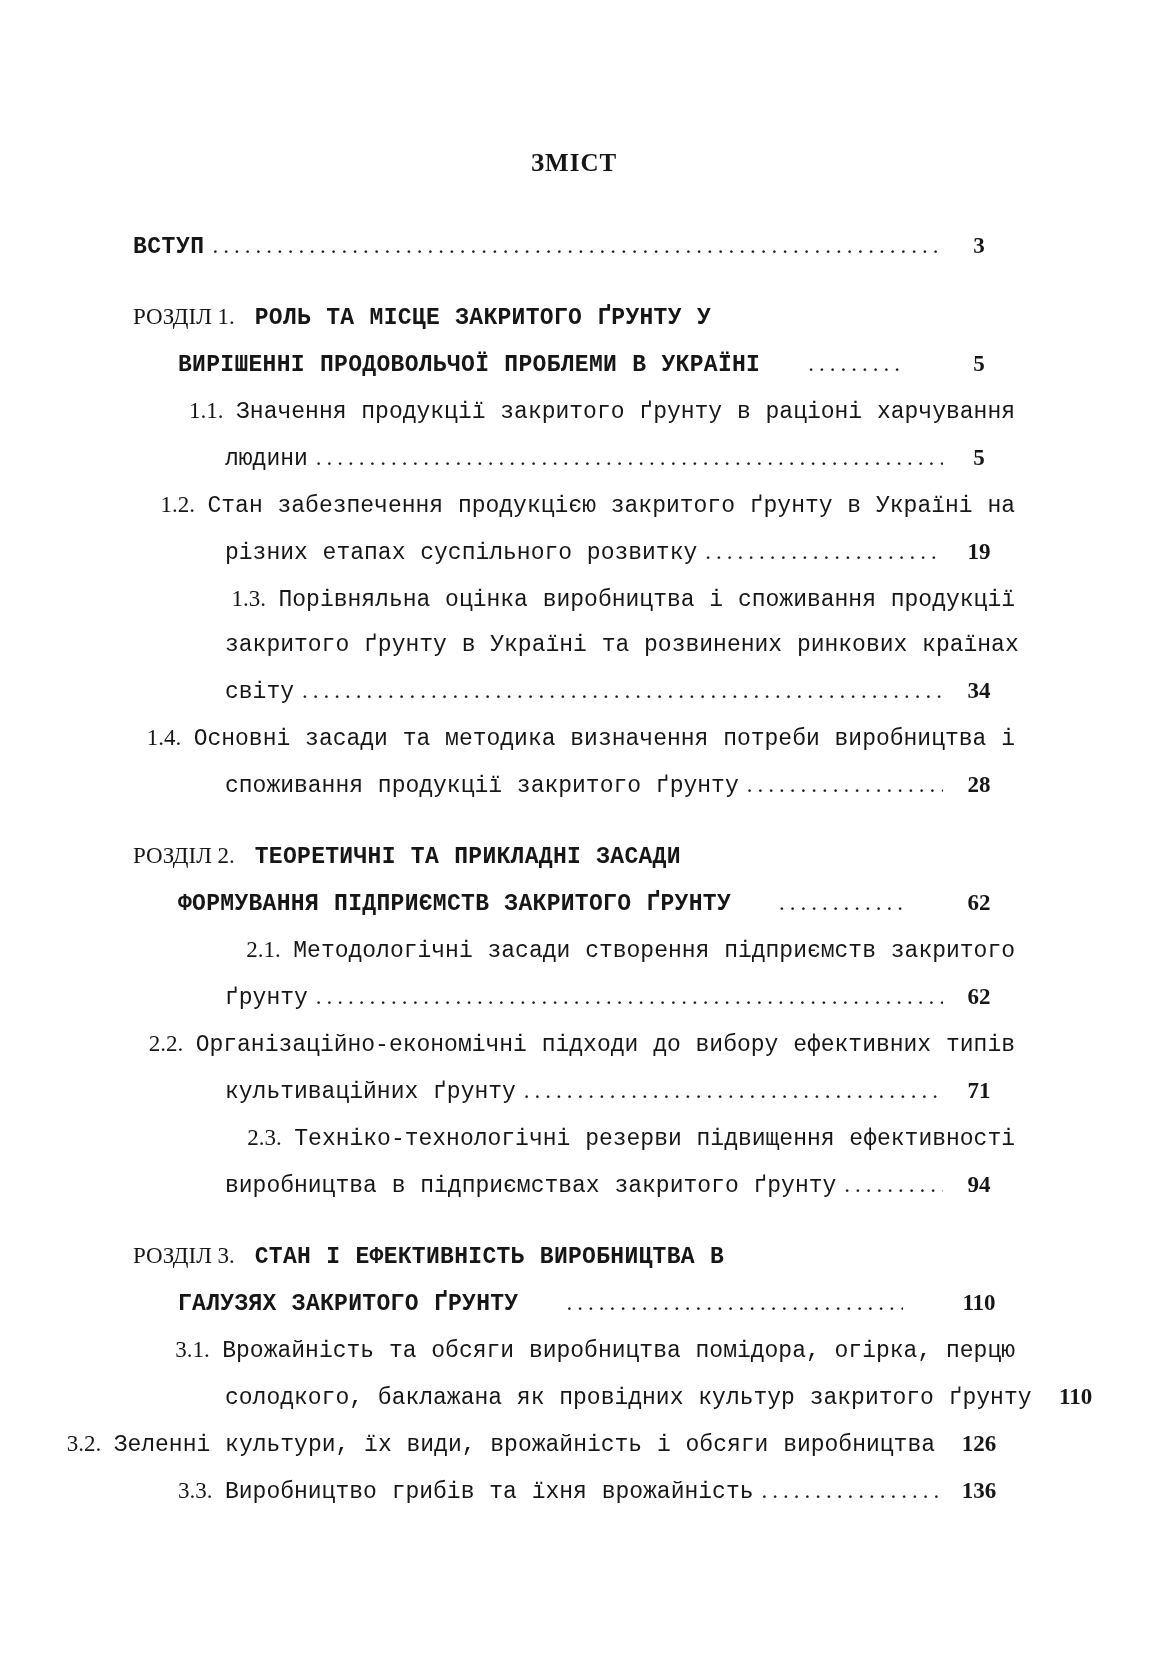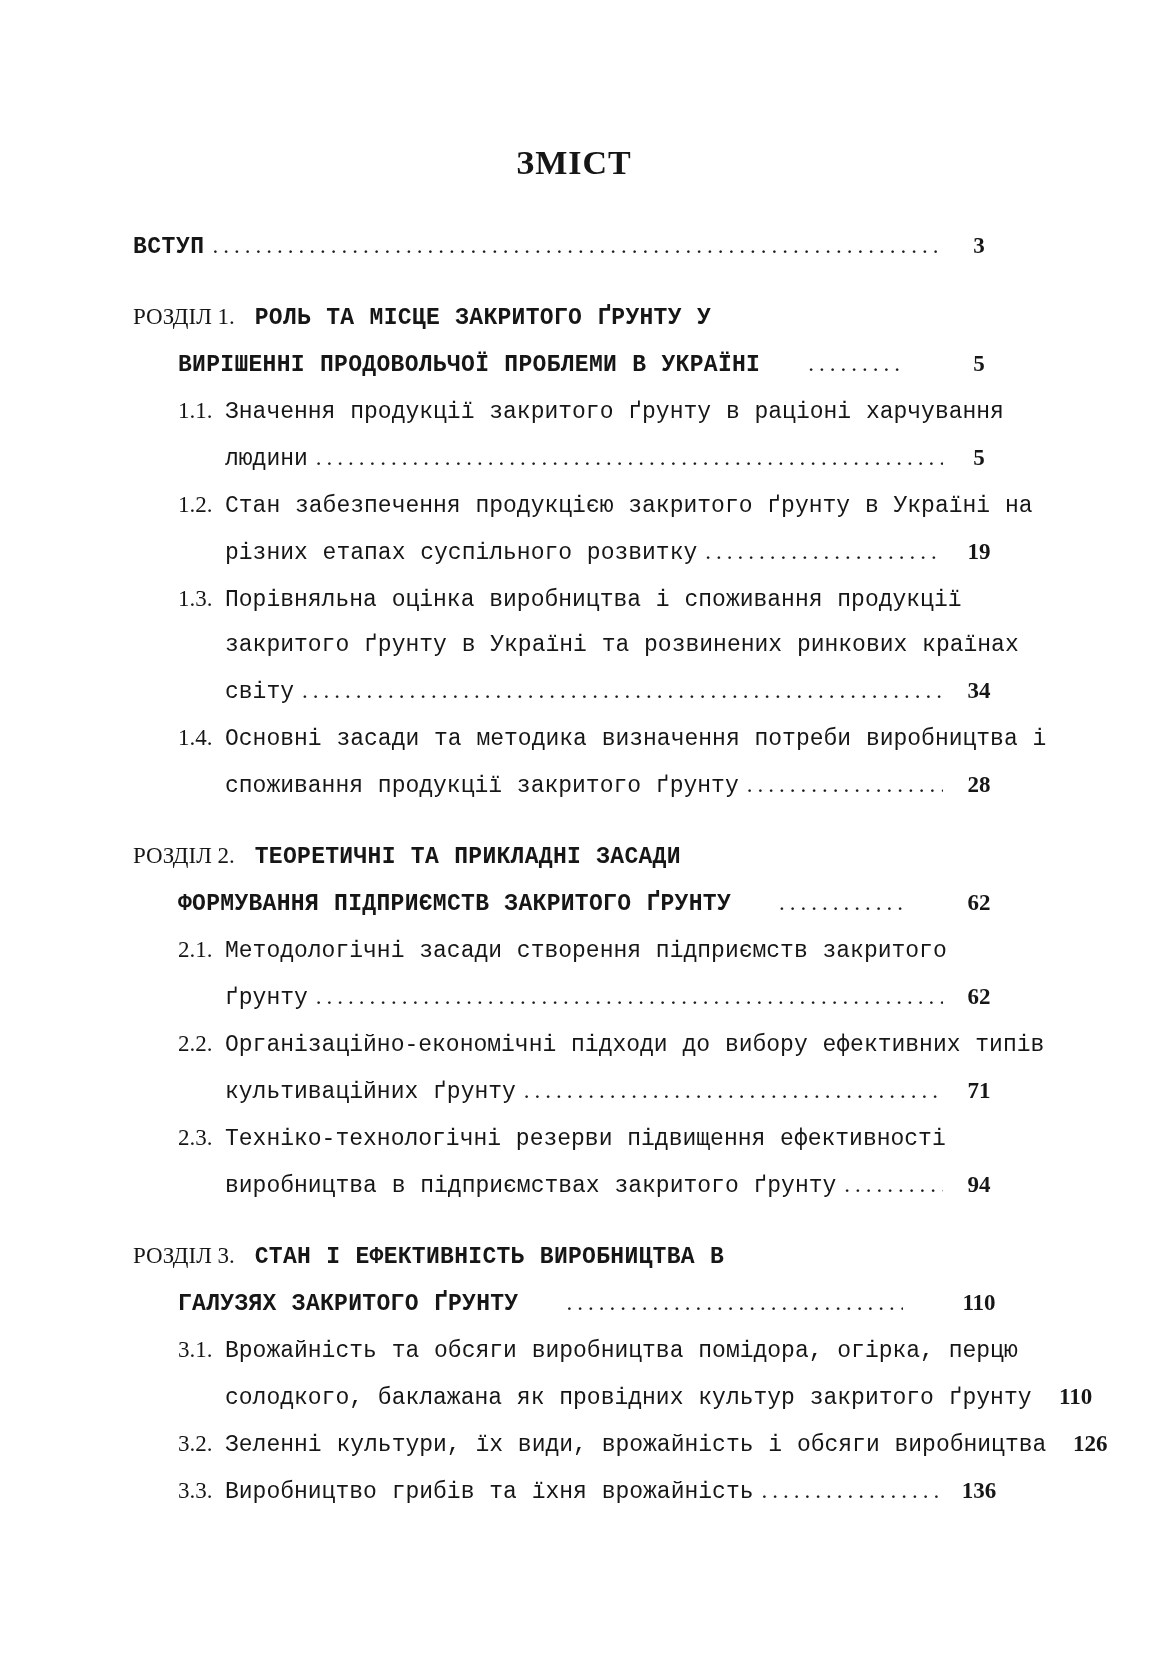--- a/index.html
+++ b/index.html
@@ -19,21 +19,21 @@
   }
   .content {
     position: absolute;
     left: 133px;
     top: 140px;
     width: 882px;
   }
   .toc-title {
     text-align: center;
     font-weight: bold;
-    font-size: 34px;
+    font-size: 25px;
     line-height: 45px;
     letter-spacing: 1px;
     margin: 0 0 38px 0;
   }
   .entry { margin: 0; }
   .entry.chapter { margin-top: 24px; }
 
   .line {
     display: flex;
     align-items: baseline;
@@ -45,21 +45,21 @@
 
   
   .intro .text { font-weight: bold; letter-spacing: 0.5px; }
 
   
   .chapter .line.first .num { margin-right: 20px; font-weight: normal; }
   .chapter .line.cont { padding-left: 45px; gap: 40px; }
   .chapter .text { font-weight: bold; letter-spacing: 0.3px; }
 
   
-  .section .line.first { padding-left: 45px; }
+  .section .line.first { padding-left: 45px; justify-content: flex-end; }
   .section .line.first .num { width: 47px; }
   .section .line.cont { padding-left: 92px; }
 
   .leader {
     flex: 1 1 auto;
     min-width: 0;
     overflow: hidden;
     white-space: nowrap;
     letter-spacing: 5px;
     margin-left: 8px;

